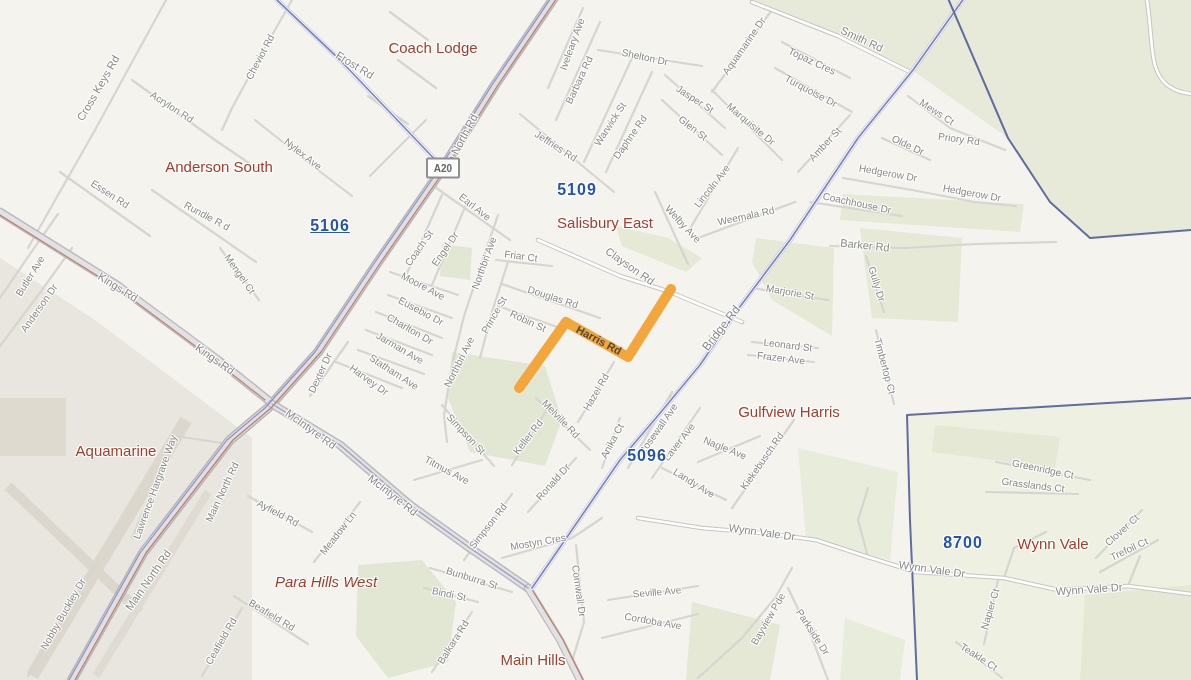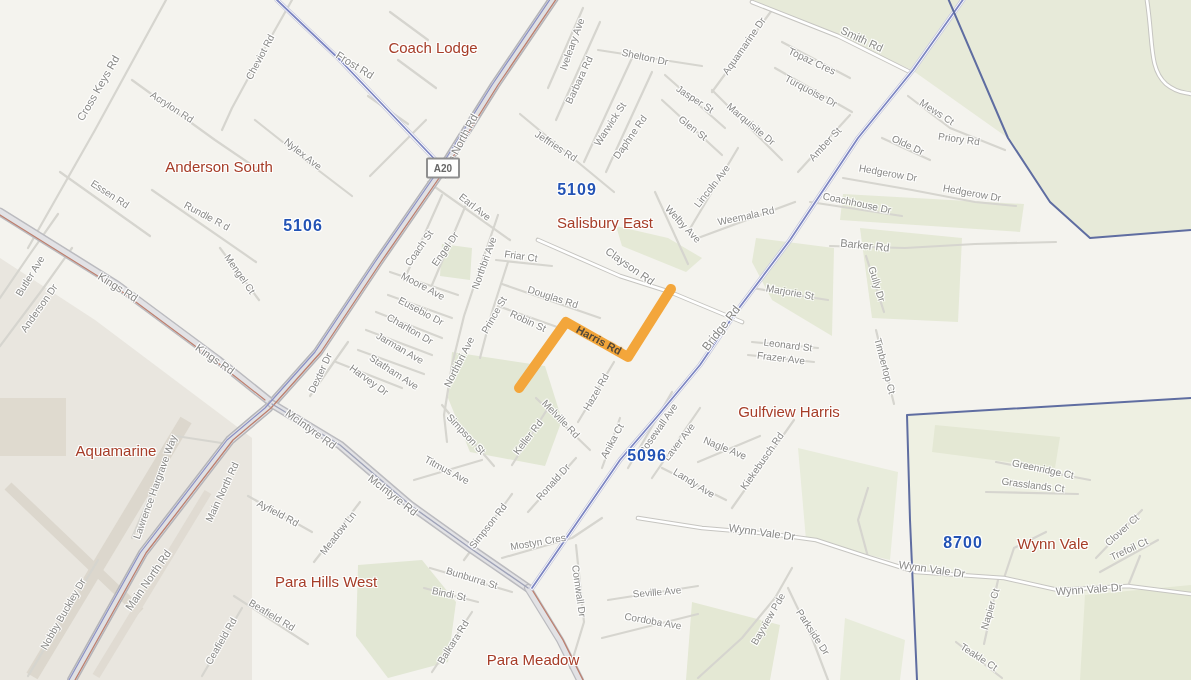--- a/index.html
+++ b/index.html
@@ -305,24 +305,24 @@
       <div class="lbl st" style="left: 1122px; top: 530px; transform: translate(-50%, -50%) rotate(-42deg);">Clover Ct</div>
       <div class="lbl st" style="left: 1129px; top: 549px; transform: translate(-50%, -50%) rotate(-25deg);">Trefoil Ct</div>
       <div class="lbl st" style="left: 990px; top: 609px; transform: translate(-50%, -50%) rotate(-73deg);">Napier Ct</div>
       <div class="lbl st" style="left: 979px; top: 657px; transform: translate(-50%, -50%) rotate(33deg);">Teakle Ct</div>
       <div class="lbl st" style="left: 63px; top: 614px; transform: translate(-50%, -50%) rotate(-60deg);">Nobby Buckley Dr</div>
       <div class="lbl st" style="left: 155px; top: 487px; transform: translate(-50%, -50%) rotate(-70deg);">Lawrence Hargrave Way</div>
       <div class="lbl sub" style="left: 433px; top: 47px; transform: translate(-50%, -50%) rotate(0deg);">Coach Lodge</div>
       <div class="lbl sub" style="left: 219px; top: 166px; transform: translate(-50%, -50%) rotate(0deg);">Anderson South</div>
       <div class="lbl sub" style="left: 605px; top: 222px; transform: translate(-50%, -50%) rotate(0deg);">Salisbury East</div>
       <div class="lbl sub" style="left: 116px; top: 450px; transform: translate(-50%, -50%) rotate(0deg);">Aquamarine</div>
-      <div class="lbl sub" style="left: 326px; top: 581px; transform: translate(-50%, -50%) rotate(0deg);">Para Hills West</div>
-      <div class="lbl sub" style="left: 533px; top: 659px; transform: translate(-50%, -50%) rotate(0deg);">Para Meadow</div>
+      <div class="lbl sub" style="left: 326px; top: 581px; transform: translate(-50%, -50%) rotate(0deg); font-style: italic;">Para Hills West</div>
+      <div class="lbl sub" style="left: 533px; top: 659px; transform: translate(-50%, -50%) rotate(0deg);">Main Hills</div>
       <div class="lbl sub" style="left: 789px; top: 411px; transform: translate(-50%, -50%) rotate(0deg);">Gulfview Harris</div>
       <div class="lbl sub" style="left: 1053px; top: 543px; transform: translate(-50%, -50%) rotate(0deg);">Wynn Vale</div>
-      <div class="lbl pc" style="left: 303px; top: 226px; transform: translate(-50%, -50%) rotate(0deg);">5106</div>
+      <div class="lbl pc" style="left: 330px; top: 226px; transform: translate(-50%, -50%) rotate(0deg); text-decoration: underline;">5106</div>
       <div class="lbl pc" style="left: 577px; top: 190px; transform: translate(-50%, -50%) rotate(0deg);">5109</div>
       <div class="lbl pc" style="left: 647px; top: 456px; transform: translate(-50%, -50%) rotate(0deg);">5096</div>
       <div class="lbl pc" style="left: 963px; top: 543px; transform: translate(-50%, -50%) rotate(0deg);">8700</div>
     </div>
 
   <div id="shield">A20</div>
 </div>
 
 </body></html>

